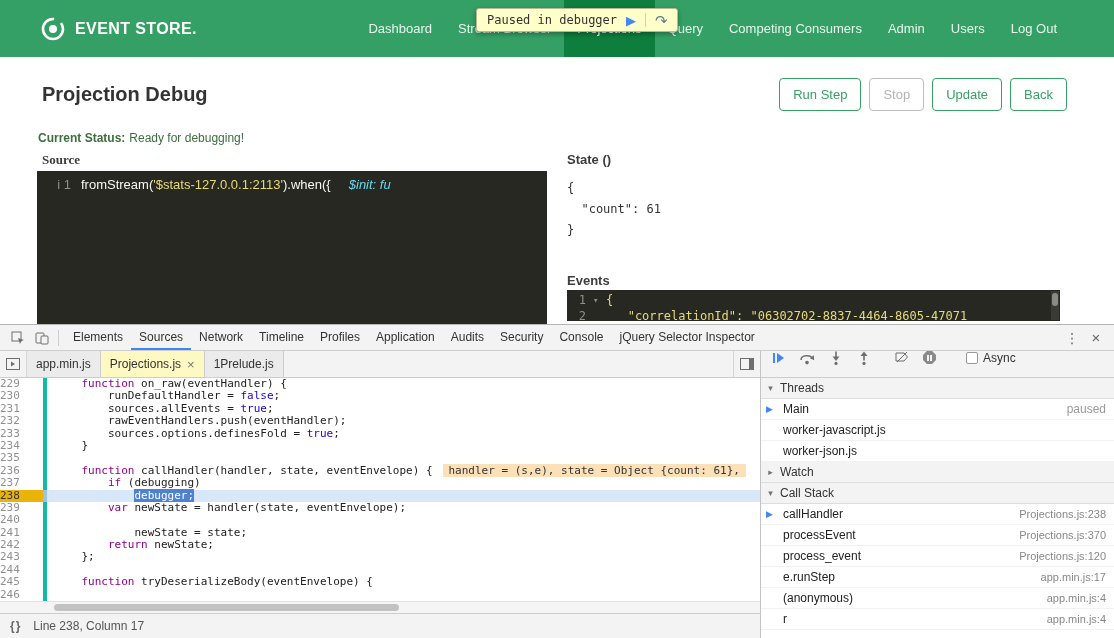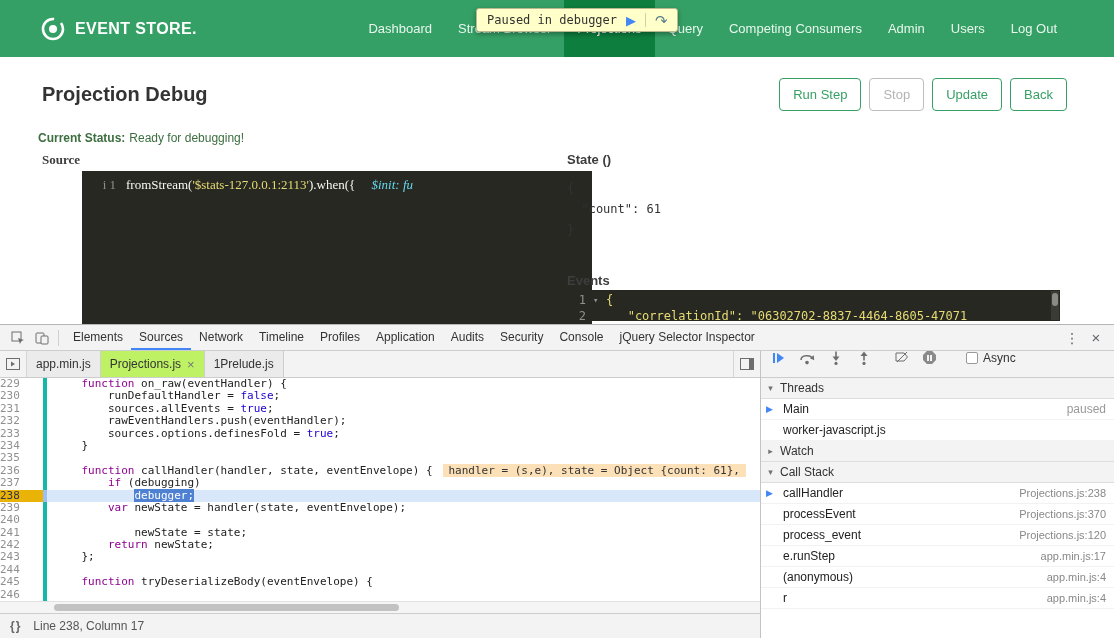--- a/index.html
+++ b/index.html
@@ -30,21 +30,21 @@
 
   .status-line { position:absolute; top:131px; left:38px; font-size:12px; color:#3c6e3f; }
   .status-label { font-weight:bold; margin-right:4px; }
 
   .panel-heading { position:absolute; font-size:13px; font-weight:bold; color:#3d3d3d; }
   .source-heading { top:152px; left:42px;font-family:Liberation Serif, serif; }
   .state-heading  { top:152px; left:567px; }
   .events-heading { top:273px; left:567px; }
 
   
-  .source-editor { position:absolute; top:171px; left:37px; width:510px; height:172px; background:#272822; overflow:hidden; font-family:Liberation Serif, serif; font-size:13px;margin-left:45px; }
+  .source-editor { position:absolute; top:171px; left:37px; width:510px; height:172px; background:#272822; overflow:hidden; font-family:Liberation Sans, sans-serif; font-size:13px; }
   .source-line { display:flex; margin-top:6px; white-space:pre; }
   .src-gutter { width:44px; min-width:44px; color:#8f908a; text-align:right; padding-right:10px; }
   .src-plain { color:#f8f8f2; }
   .src-string { color:#e6db74; }
   .src-accent { color:#66d9ef; font-style:italic; }
 
   
   .state-json { position:absolute; top:178px; left:567px; font-family:"DejaVu Sans Mono", monospace; font-size:12px; color:#333; line-height:21px; white-space:pre; }
 
   
@@ -69,21 +69,21 @@
   .dt-close { font-size:15px; }
 
   .dt-body { display:flex; height:287px; }
   .editor-pane { width:761px; min-width:761px; border-right:1px solid #c3c3c3; display:flex; flex-direction:column; background:#fff; }
 
   .file-tabbar { height:27px; background:#f3f3f3; border-bottom:1px solid #cdcdcd; display:flex; align-items:stretch; }
   .nav-toggle { width:27px; display:flex; align-items:center; justify-content:center; border-right:1px solid #d6d6d6; cursor:pointer; }
   .panel-toggle { width:27px; margin-left:auto; display:flex; align-items:center; justify-content:center; border-left:1px solid #d6d6d6; cursor:pointer; }
   .file-tabs { display:flex; }
   .file-tab { display:flex; align-items:center; gap:6px; padding:0 9px; font-size:12px; color:#333; border-right:1px solid #cdcdcd; background:#ebebeb; cursor:pointer; white-space:nowrap; }
-  .file-tab.active { background:#bef264;justify-content:space-between; }
+  .file-tab.active { background:#fef9c3;justify-content:space-between; }
   .tab-close { color:#777; font-size:13px; cursor:pointer; }
 
   .code-editor { height:223px; overflow:hidden; font-family:"DejaVu Sans Mono", monospace; font-size:11px; }
   .code-line { display:flex; height:12.4px; line-height:12.4px; white-space:pre; }
   .gutter { width:47px; min-width:47px; text-align:left; padding-right:7px; color:#909090; border-right:4px solid #14b8a6; background:#fff; cursor:pointer; }
   .code-text { padding-left:8px; }
   .tk-p { color:#212121; }
   .tk-k { color:#8f008f; }
   .tk-a { color:#1c00cf; }
   .tk-x { background:#4f81d2; color:#fff; }
@@ -324,20 +324,23 @@
         </div>
         <div>
             <div class="side-row">
               <span class="cur-arrow">▶</span>
               <span>Main</span>
               <span class="row-note">paused</span>
             </div>
             <div class="side-row">
               <span>worker-javascript.js</span>
             </div>
+            <div class="side-row">
+              <span>worker-json.js</span>
+            </div>
           </div>
 
         <div class="section-header">
           <span class="tri">▸</span>
           <span>Watch</span>
         </div>
 
         <div class="section-header">
           <span class="tri">▾</span>
           <span>Call Stack</span>

